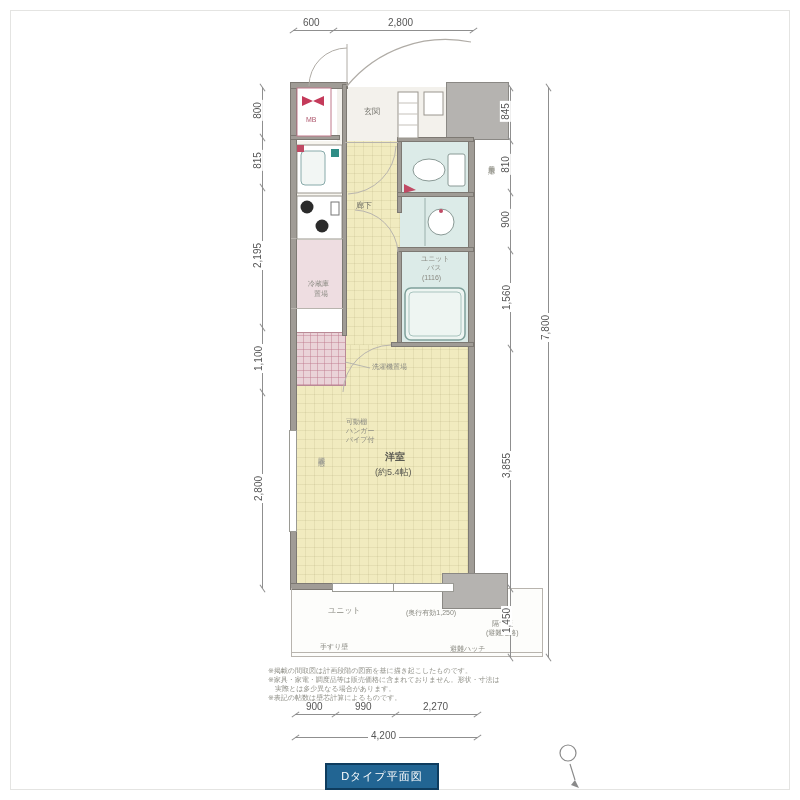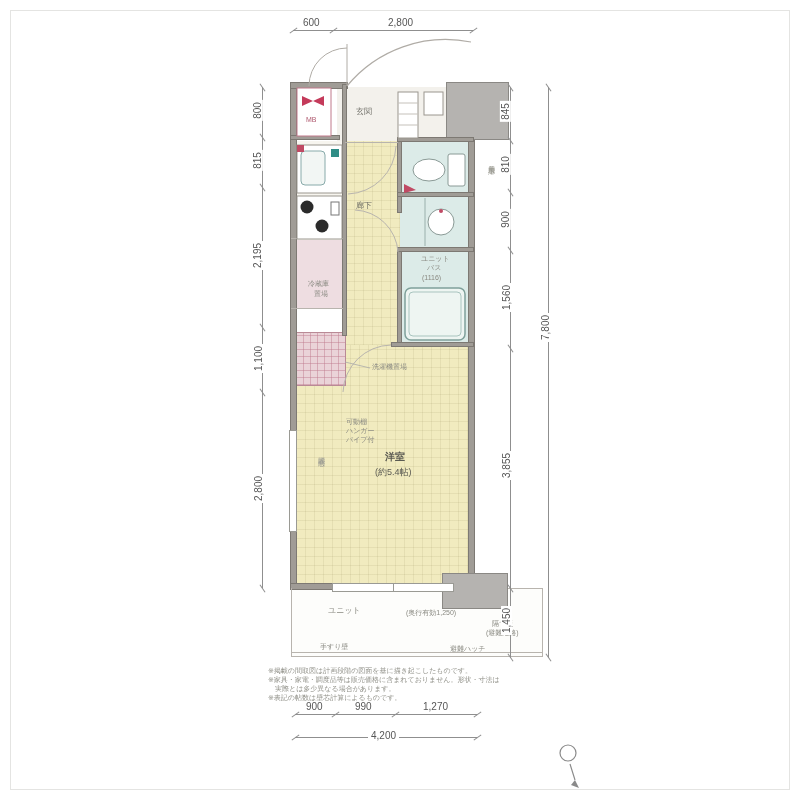--- a/index.html
+++ b/index.html
@@ -129,21 +129,21 @@
     <line x1="398" y1="125" x2="418" y2="125" stroke="#c5c1ba"></line>
     <rect x="424" y="92" width="19" height="23" fill="#ffffff" stroke="#9a968e"></rect>
 
     <line x1="345" y1="362" x2="370" y2="368" stroke="#aaa" stroke-width="0.8"></line>
 
     <circle cx="568" cy="753" r="8" fill="none" stroke="#8a8a8a" stroke-width="1.2"></circle>
     <line x1="570" y1="764" x2="575" y2="780" stroke="#8a8a8a" stroke-width="1.2"></line>
     <path d="M 575 780 l 4 8 l -8 -3 z" fill="#8a8a8a"></path>
   </svg>
 
-  <div class="small-label" style="left:356px;top:106px;text-align:center;">玄関</div>
+  <div class="small-label" style="left:364px;top:106px;text-align:center;">玄関</div>
   <div class="tiny" style="left:306px;top:116px;color:#b05a70;">MB</div>
   <div class="small-label" style="left:356px;top:200px;">廊下</div>
   <div class="tiny" style="left:308px;top:280px;">冷蔵庫</div>
   <div class="tiny" style="left:314px;top:290px;">置場</div>
   <div class="tiny" style="left:421px;top:255px;">ユニット</div>
   <div class="tiny" style="left:427px;top:264px;">バス</div>
   <div class="tiny" style="left:422px;top:274px;">(1116)</div>
   <div class="room-label" style="left:385px;top:450px;font-weight:bold;">洋室</div>
   <div class="room-label" style="left:375px;top:466px;font-size:9px;">(約5.4帖)</div>
   <div class="small-label" style="left:328px;top:605px;color:#8a8a82;">ユニット</div>
@@ -200,26 +200,27 @@
   <div class="tick-on-v" style="left:544px;top:657px;"></div>
   <div class="dimv" style="left:531px;top:322px;">7,800</div>
 
   <div class="dimline-h" style="left:295px;top:714px;width:182px;"></div>
   <div class="tick-on-h" style="left:295px;top:710px;"></div>
   <div class="tick-on-h" style="left:335px;top:710px;"></div>
   <div class="tick-on-h" style="left:395px;top:710px;"></div>
   <div class="tick-on-h" style="left:477px;top:710px;"></div>
   <div class="dimh" style="left:303px;top:701px;">900</div>
   <div class="dimh" style="left:352px;top:701px;">990</div>
-  <div class="dimh" style="left:420px;top:701px;">1,270</div>
+  <div class="dimh" style="left:420px;top:701px;">2,270</div>
   <div class="dimline-h" style="left:295px;top:737px;width:182px;"></div>
   <div class="tick-on-h" style="left:295px;top:733px;"></div>
   <div class="tick-on-h" style="left:477px;top:733px;"></div>
   <div class="dimh" style="left:368px;top:730px;">4,200</div>
 
   <div class="abs" style="left:268px;top:666px;">
     <div class="note-line">※掲載の間取図は計画段階の図面を基に描き起こしたものです。</div>
     <div class="note-line">※家具・家電・調度品等は販売価格に含まれておりません。形状・寸法は</div>
     <div class="note-line">　実際とは多少異なる場合があります。</div>
     <div class="note-line">※表記の帖数は壁芯計算によるものです。</div>
   </div>
 
+  <div class="type-button">Dタイプ平面図</div>
 </div>
 
 </body></html>

